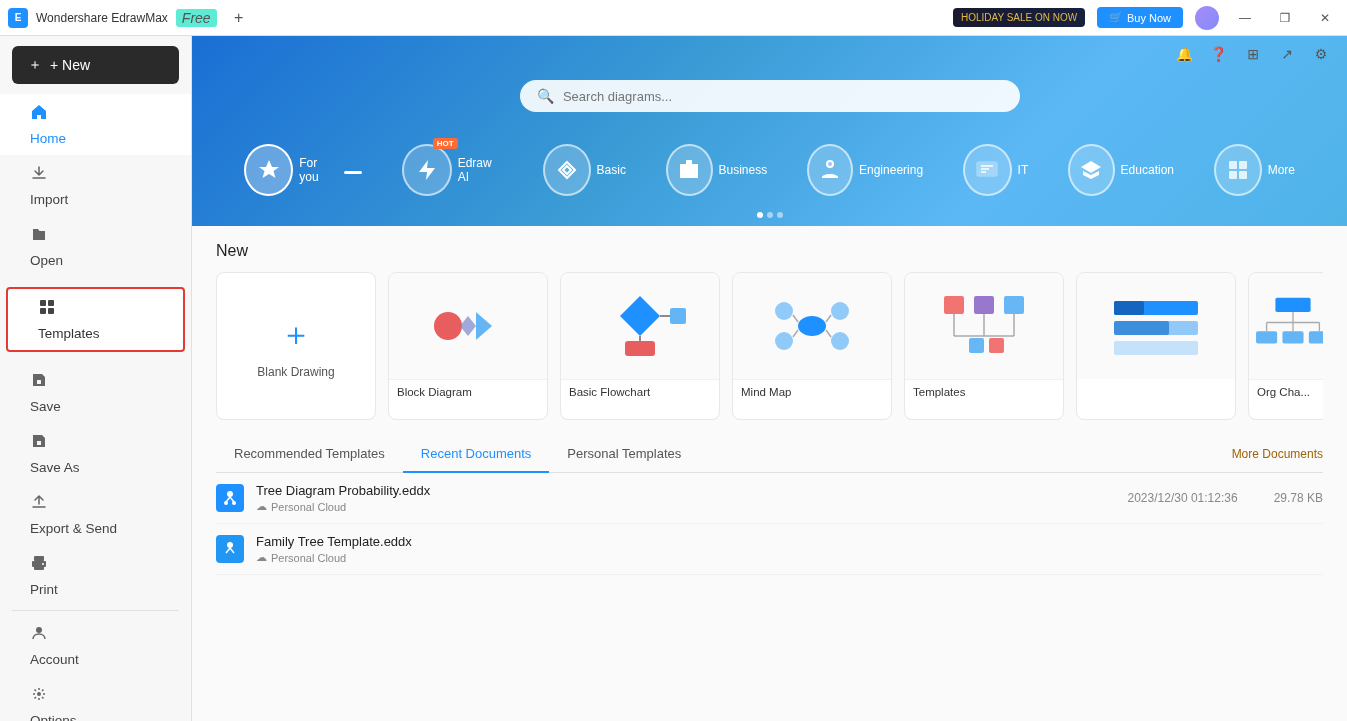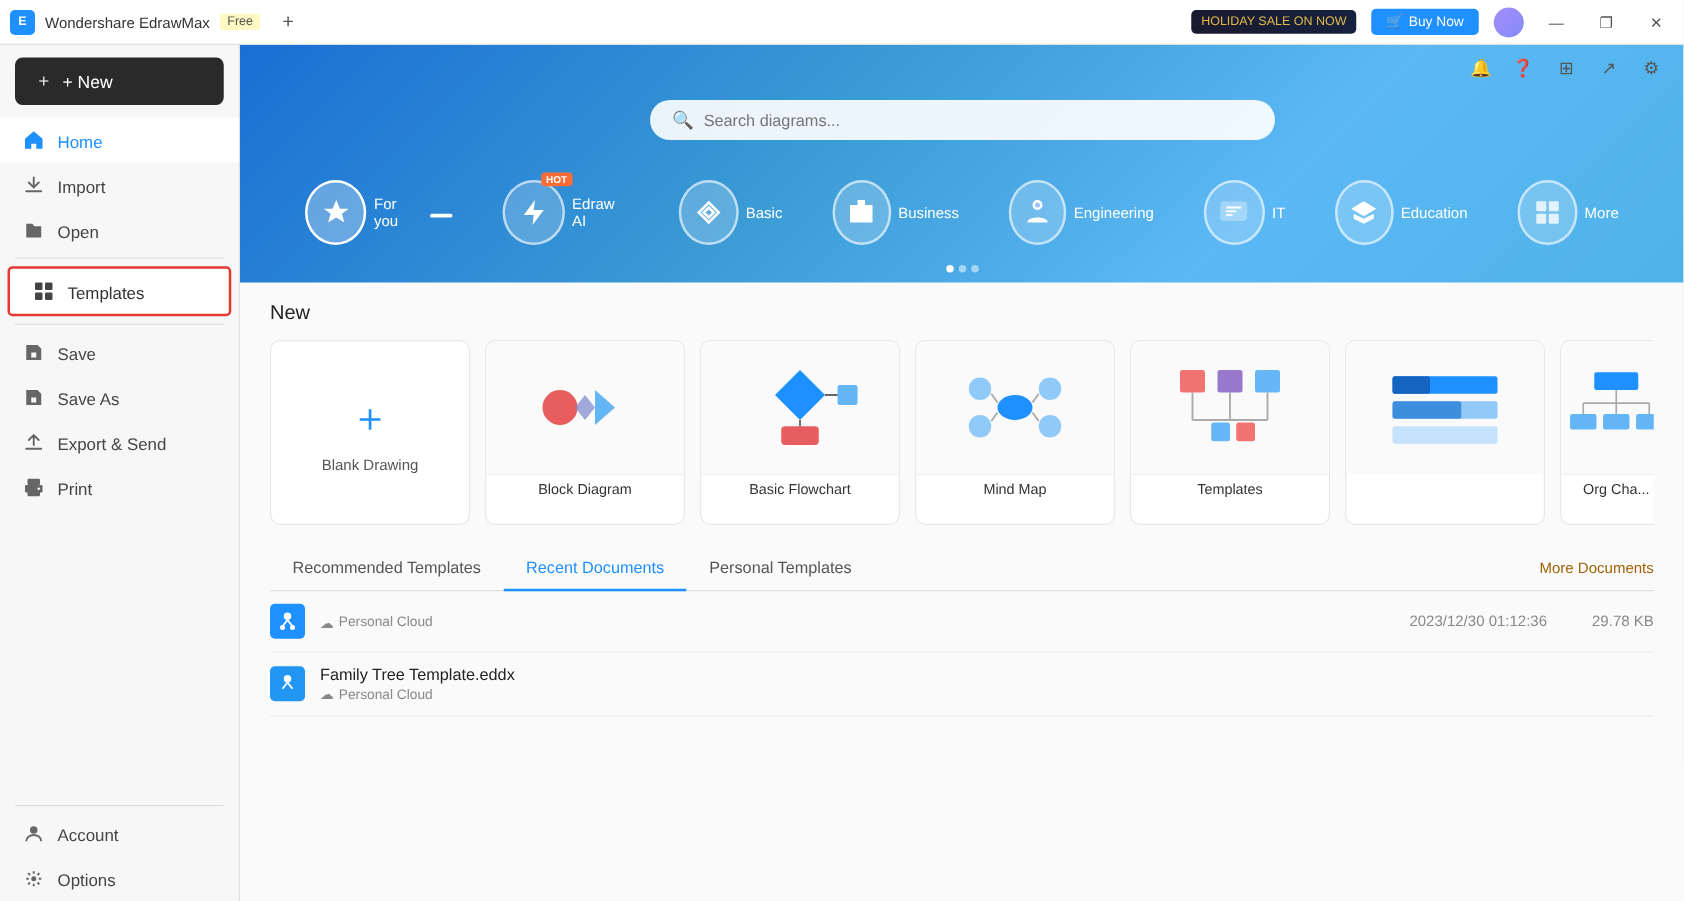--- a/index.html
+++ b/index.html
@@ -6,21 +6,21 @@
     body { font-family: 'Segoe UI', Arial, sans-serif; background: #f0f0f0; width: 1347px; height: 721px; overflow: hidden; display: flex; flex-direction: column; }
 
     
     .titlebar {
       display: flex; align-items: center; justify-content: space-between;
       background: #fff; height: 36px; padding: 0 8px; border-bottom: 1px solid #e0e0e0;
     }
     .titlebar-left { display: flex; align-items: center; gap: 8px; }
     .app-logo { width: 20px; height: 20px; background: #1e90ff; border-radius: 4px; display:flex; align-items:center; justify-content:center; color:white; font-size:10px; font-weight:bold; }
     .app-name { font-size: 12px; color: #333; }
-    .free-badge { background: #fef9c3; color: #555; font-size: 10px; padding: 1px 6px; border-radius: 3px; }
+    .free-badge { background: #5eead4; color: #555; font-size: 14px; padding: 1px 6px; border-radius: 3px; font-style: italic; }
     .tab-plus { width: 28px; height: 28px; display:flex; align-items:center; justify-content:center; color:#555; font-size:16px; cursor:pointer; border-radius:4px; }
     .titlebar-right { display: flex; align-items: center; gap: 12px; }
     .holiday-btn { background: linear-gradient(90deg, #1a1a2e, #16213e); color: #e0b84a; font-size: 10px; padding: 4px 8px; border-radius: 4px; cursor:pointer; }
     .buy-btn { background: #1e90ff; color: white; font-size: 11px; padding: 4px 12px; border-radius: 4px; cursor:pointer; display:flex; align-items:center; gap:4px; }
     .avatar { width: 24px; height: 24px; border-radius: 50%; background: linear-gradient(135deg, #a78bfa, #818cf8); }
     .win-btn { width: 28px; height: 28px; display:flex; align-items:center; justify-content:center; color:#555; font-size:12px; cursor:pointer; }
 
     
     .main-layout { display: flex; flex: 1; overflow: hidden; }
 
@@ -28,22 +28,22 @@
     .sidebar {
       width: 192px; background: #f7f7f7; display: flex; flex-direction: column;
       border-right: 1px solid #e0e0e0; flex-shrink: 0;
     }
     .new-btn {
       margin: 10px 12px; background: #2a2a2a; color: white; border: none;
       border-radius: 6px; padding: 10px 16px; font-size: 14px; cursor: pointer;
       display: flex; align-items: center; gap: 8px; font-weight: 500;
     }
     .sidebar-item {
-      display: flex; align-items: flex-end; gap: 10px; padding: 9px 18px;
-      cursor: pointer; font-size: 13.5px; color: #444; border-radius: 0;
+      display: flex; align-items: flex-start; gap: 10px; padding: 9px 30px;
+      cursor: pointer; font-size: 13.5px; color: #444; border-radius: 0; flex-direction: column;
     }
     .sidebar-item.active { color: #1e90ff; background: #fff; }
     .sidebar-item.selected { border: 2px solid #e53935; border-radius: 4px; background: #fff; color: #333; }
     .sidebar-icon { width: 18px; height: 18px; display:flex; align-items:center; justify-content:center; color: inherit; }
     .sidebar-divider { height: 1px; background: #e0e0e0; margin: 4px 12px; }
     .sidebar-bottom { margin-top: auto; }
     .toolbar-icon { width: 28px; height: 28px; display:flex; align-items:center; justify-content:center; color:#555; font-size:14px; cursor:pointer; border-radius:4px; }
 
     
     .content { flex: 1; overflow-y: auto; background: #fafafa; position: relative; }
@@ -99,21 +99,21 @@
     .template-card {
       border: 1px solid #e8e8e8; border-radius: 8px; background: #fff;
       cursor: pointer; overflow: hidden; flex-shrink: 0;
       transition: box-shadow 0.2s;
     }
     .blank-card { width: 160px; height: 148px; display: flex; flex-direction: column; align-items: center; justify-content: center; gap: 8px; }
     .blank-plus { font-size: 32px; color: #1e90ff; }
     .blank-label { font-size: 12px; color: #555; }
     .diagram-card { width: 160px; }
     .diagram-thumb { height: 106px; display:flex; align-items:center; justify-content:center; background:#fafafa; }
-    .diagram-label { padding: 6px 8px; font-size: 11.5px; color: #333; text-align: center; border-top: 1px solid #f0f0f0; }
+    .diagram-label { padding: 6px 8px; font-size: 11.5px; color: #333; text-align: left; border-top: 1px solid #f0f0f0; }
 
     
     .tabs-section { padding: 0 24px; }
     .tabs-header { display: flex; align-items: center; gap: 0; border-bottom: 1px solid #e0e0e0; margin-bottom: 0; }
     .tab-item {
       padding: 10px 18px; font-size: 13px; cursor: pointer; color: #555;
       border-bottom: 2px solid transparent; margin-bottom: -1px;
     }
     .tab-item.active { color: #1e90ff; border-bottom: 2px solid #1e90ff; font-weight: 500; }
     .more-docs-link { margin-left: auto; font-size: 12px; color: #a16207; cursor: pointer; padding: 10px 0; }
@@ -495,20 +495,21 @@
         <div class="doc-icon">
           <svg width="16" height="16" viewBox="0 0 16 16" fill="white">
               <circle cx="8" cy="4" r="3"></circle>
               <line x1="8" y1="7" x2="4" y2="12" stroke="white" stroke-width="1.5"></line>
               <line x1="8" y1="7" x2="12" y2="12" stroke="white" stroke-width="1.5"></line>
               <circle cx="4" cy="13" r="2" fill="white"></circle>
               <circle cx="12" cy="13" r="2" fill="white"></circle>
             </svg>
         </div>
         <div class="doc-info">
+          <div class="doc-name">Tree Diagram Probability.eddx</div>
           <div class="doc-location">
             <span>☁</span>
             <span>Personal Cloud</span>
           </div>
         </div>
         <div class="doc-date">2023/12/30 01:12:36</div>
         <div class="doc-size">29.78 KB</div>
       </div>
 
       <div class="doc-item">

